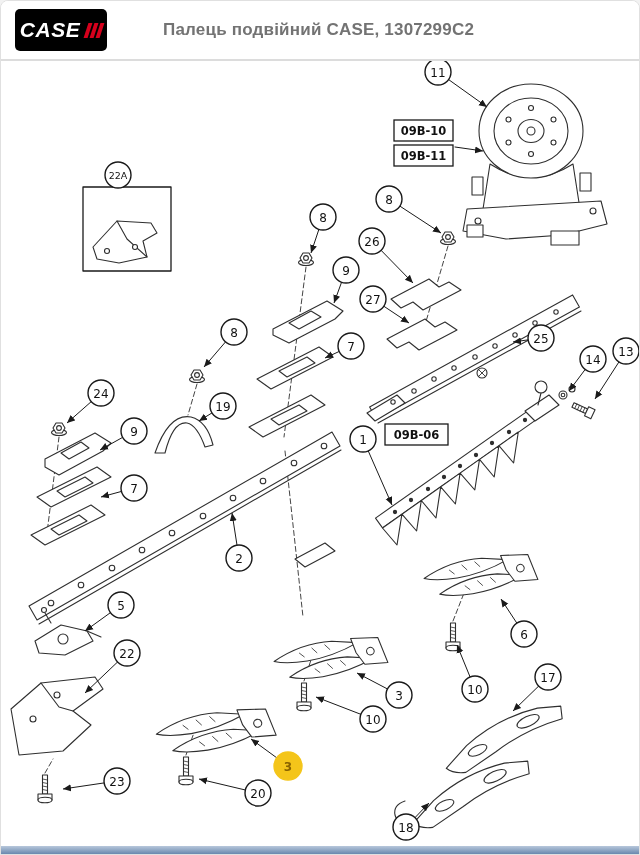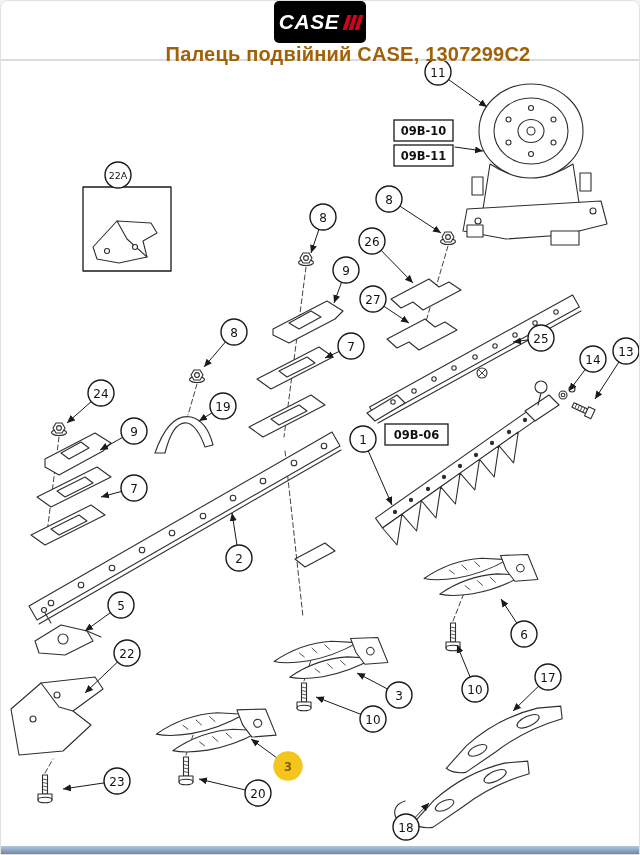--- a/index.html
+++ b/index.html
@@ -5,33 +5,33 @@
   * { margin:0; padding:0; box-sizing:border-box; }
   html,body { background:#f2f2f2; }
   body { font-family:"Liberation Sans", sans-serif; }
   .page {
     position:relative; width:640px; height:855px; background:#fff;
     border:1px solid #e0e0e0; border-radius:8px 8px 0 0; overflow:hidden;
   }
   .header {
     position:absolute; top:0; left:0; width:100%; height:60px;
     display:flex; align-items:center; padding:0 14px;
-    border-bottom:2px solid #dcdcdc; background:#fff;flex-direction:column;
+    border-bottom:2px solid #dcdcdc; background:#fff;
   }
   .logo {
     width:92px; height:42px; background:#000; border-radius:5px;
     display:flex; align-items:center; justify-content:center; flex:none;
   }
   .logo-case {
     color:#fff; font-style:italic; font-weight:bold; font-size:21px;
     letter-spacing:.5px;
   }
   .logo-ih { display:flex; margin-left:4px; transform:skewX(-18deg); }
   .logo-ih i { width:4px; height:15px; background:var(--brand,#d6001c); margin-left:2px; }
-  .title { font-size:20px; font-weight:bold; color:#a16207; margin-left:56px; letter-spacing:.2px; }
+  .title { font-size:17px; font-weight:bold; color:#737373; margin-left:56px; letter-spacing:.2px; }
   .diagram-wrap { position:absolute; top:60px; left:0; width:544px; height:785px; }
   svg { display:block; }
   .art { stroke:#2f2f2f; stroke-width:1.1; fill:none; stroke-linejoin:round; stroke-linecap:round; }
   .balloon { fill:#fff; stroke:#1a1a1a; stroke-width:1.4; }
   .balloon.hl { fill:var(--hl,#f4c51a); stroke:var(--hl,#f4c51a); }
   .btxt { font-family:"DejaVu Sans", sans-serif; font-size:12px; fill:#111;
           text-anchor:middle; dominant-baseline:central; }
   .btxt.sm { font-size:9.5px; }
   .btxt.hltxt { fill:var(--hltxt,#8a6400); font-weight:bold; }
   .leader { stroke:#1a1a1a; stroke-width:1; fill:none; }

